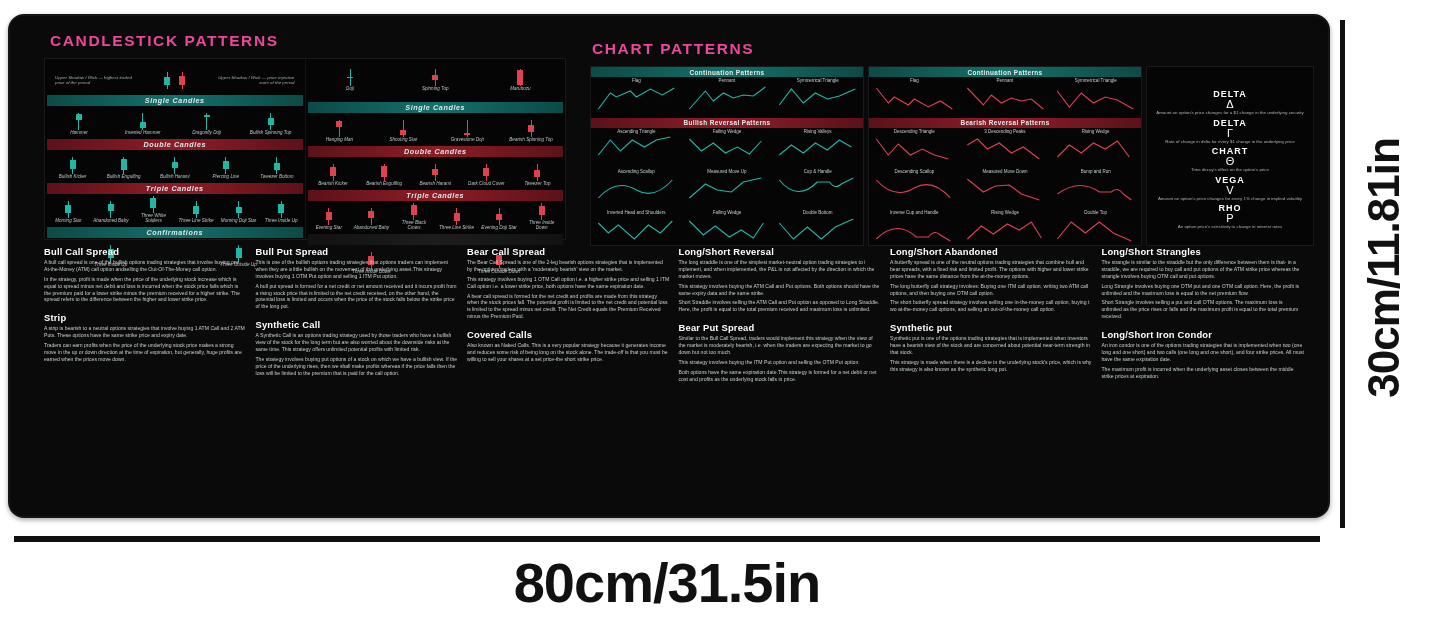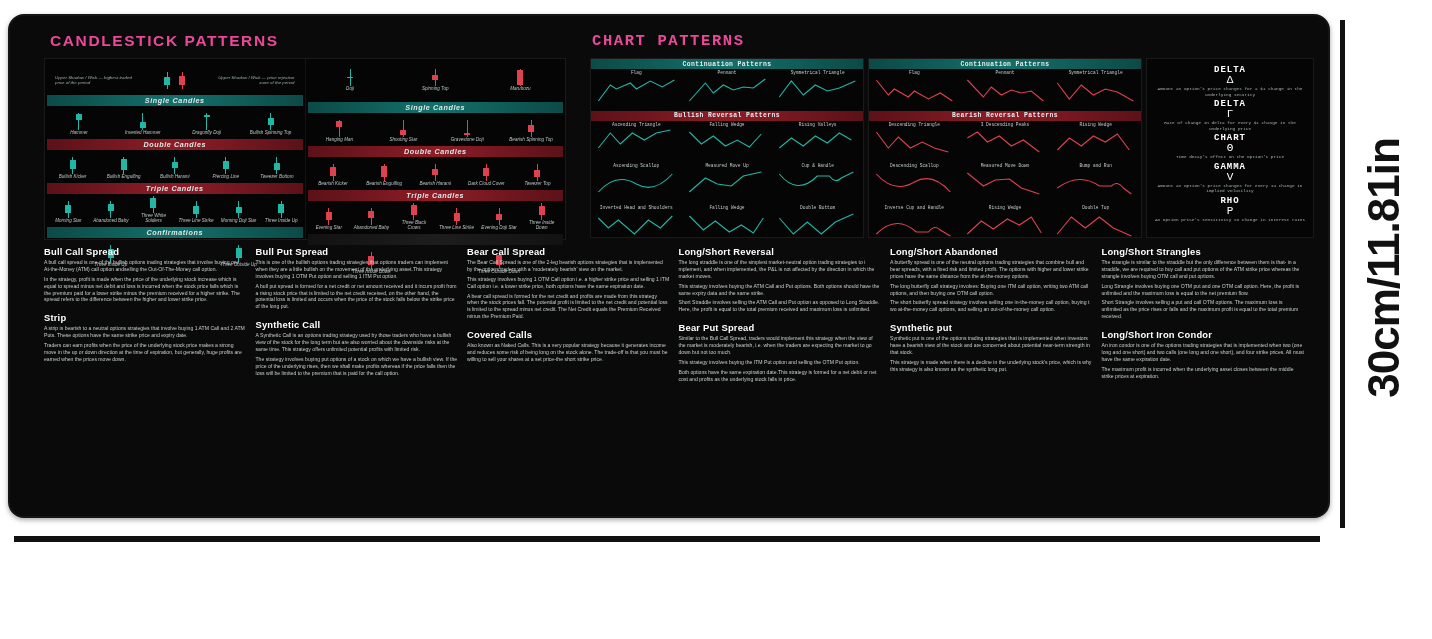--- a/index.html
+++ b/index.html
@@ -69,34 +69,34 @@
   .cndl b{position:absolute; left:1.5px; width:6px; border-radius:.5px; background:#1fb7a6;}
   .cndl.r i{background:#e0414f;} .cndl.r b{background:#e0414f;}
   .legend{
     position:absolute; left:10px; top:4px; right:10px; height:34px;
     display:flex; justify-content:space-between; align-items:center;
   }
   .legend .lg{font-size:4.4px; color:#9fb0af; line-height:1.25; width:34%;}
   .legend .mid{display:flex; gap:6px; align-items:flex-end;}
 
   
-  .cp-wrap{position:absolute; left:548px; top:0; width:740px; height:210px;font-family:Liberation Mono, monospace;}
+  .cp-wrap{position:absolute; left:548px; top:8px; width:740px; height:210px;}
   .cp-title{position:absolute; left:12px; top:0px;}
   .cp-board{position:absolute; left:10px; top:26px; width:726px; height:180px; display:flex; gap:4px;}
   .cp-panel{background:#050505; border:1px solid #1a1a1a; position:relative; overflow:hidden;}
   .p1{width:272px;} .p2{width:272px;}
   .pband{height:10px; color:#e6eceb; font-size:6.4px; font-weight:bold; letter-spacing:.4px;
          display:flex; align-items:center; justify-content:center;}
   .pband.teal{background:linear-gradient(90deg,#0c4a47,#13706b,#0c4a47);}
   .pband.red{background:linear-gradient(90deg,#5c1118,#8e1d27,#5c1118);}
   .grid3{display:flex; flex-wrap:wrap;}
   .gi{width:33.33%; box-sizing:border-box; padding:2px 1px 3px; text-align:center;}
   .gi .nm{font-size:4.5px; color:#c3cfce; margin-bottom:1px; line-height:1.05;}
   .spark{height:26px; width:100%;}
-  .delta{width:168px; background:#050505; border:1px solid #1a1a1a; padding:4px 6px; box-sizing:border-box;}
+  .delta{width:168px; background:#050505; border:1px solid #1a1a1a; padding:20px 6px; box-sizing:border-box;}
   .greek{color:#fff; font-size:9px; font-weight:bold; text-align:center; letter-spacing:1px; margin-top:2px;}
   .gsym{color:#fff; font-size:11px; text-align:center; line-height:1;}
   .gtxt{color:#a9b4b3; font-size:4.4px; text-align:center; line-height:1.25; margin-bottom:1px;}
 
   
   .cols{position:absolute; left:12px; top:214px; right:6px; bottom:0; display:flex; gap:9px;}
   .col{flex:1; min-width:0;}
   .blk{margin-bottom:9px;}
   .blk h4{
     margin:0 0 2px 0; color:#ffffff; font-size:9.4px; font-weight:bold; letter-spacing:.2px;
@@ -557,21 +557,21 @@
           <div class="delta">
             <div class="greek">DELTA</div>
             <div class="gsym">Δ</div>
             <div class="gtxt">Amount an option's price changes for a $1 change in the underlying security</div>
             <div class="greek">DELTA</div>
             <div class="gsym">Γ</div>
             <div class="gtxt">Rate of change in delta for every $1 change in the underlying price</div>
             <div class="greek">CHART</div>
             <div class="gsym">Θ</div>
             <div class="gtxt">Time decay's effect on the option's price</div>
-            <div class="greek">GAMMA</div>
+            <div class="greek">VEGA</div>
             <div class="gsym">V</div>
             <div class="gtxt">Amount an option's price changes for every 1% change in implied volatility</div>
             <div class="greek">RHO</div>
             <div class="gsym">P</div>
             <div class="gtxt">An option price's sensitivity to change in interest rates</div>
           </div>
 
         </div>
       </div>
 
@@ -664,15 +664,16 @@
     </div>
   </div>
 
   <div class="dim-v">
     <div class="bar"></div>
     <div class="txt">30cm/11.81in</div>
   </div>
 
   <div class="dim-h">
     <div class="bar"></div>
+    <div class="txt">80cm/31.5in</div>
   </div>
 
 </div>
 
 </body></html>

